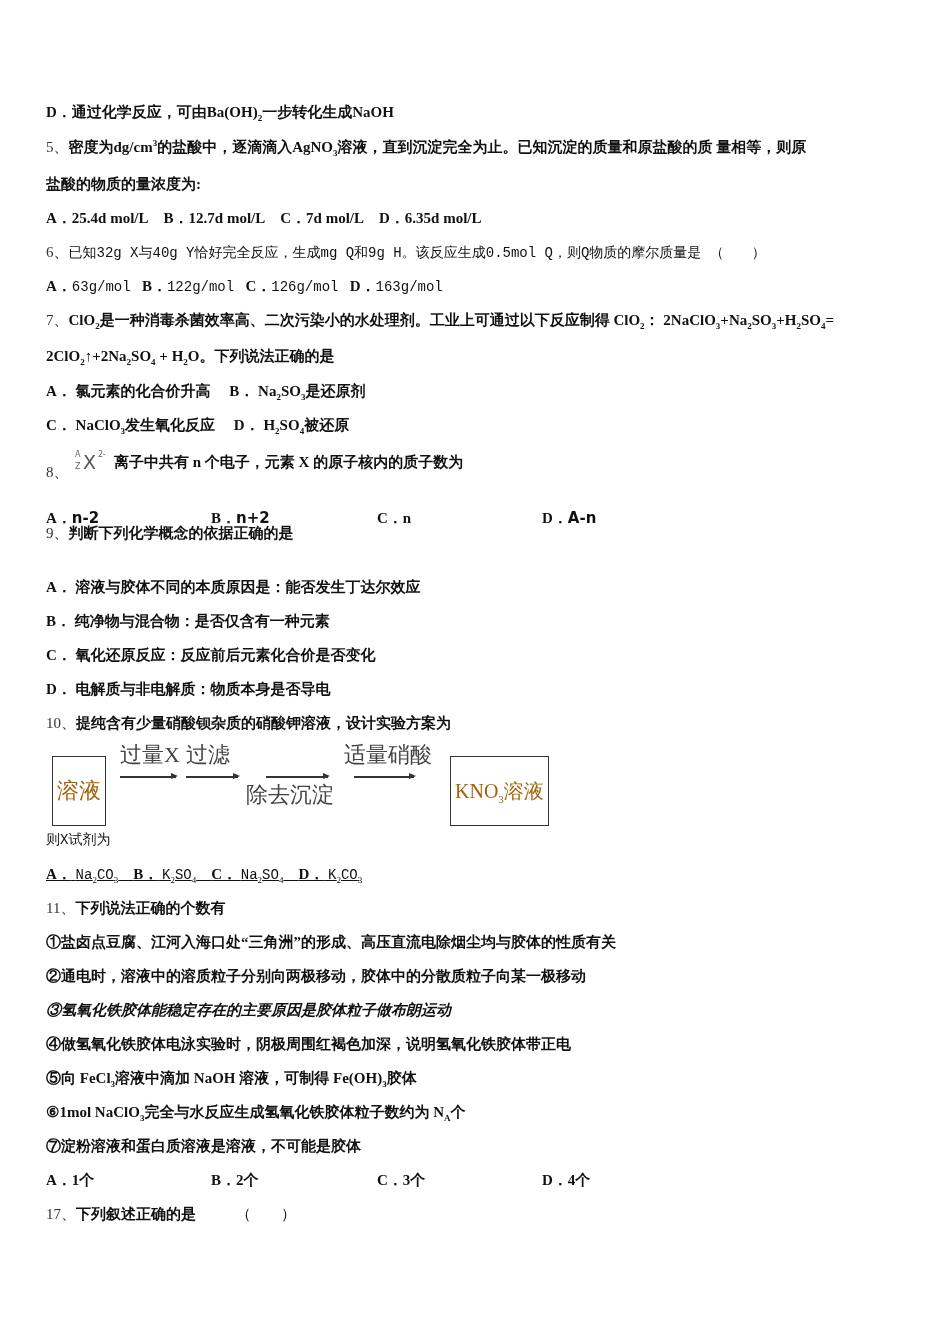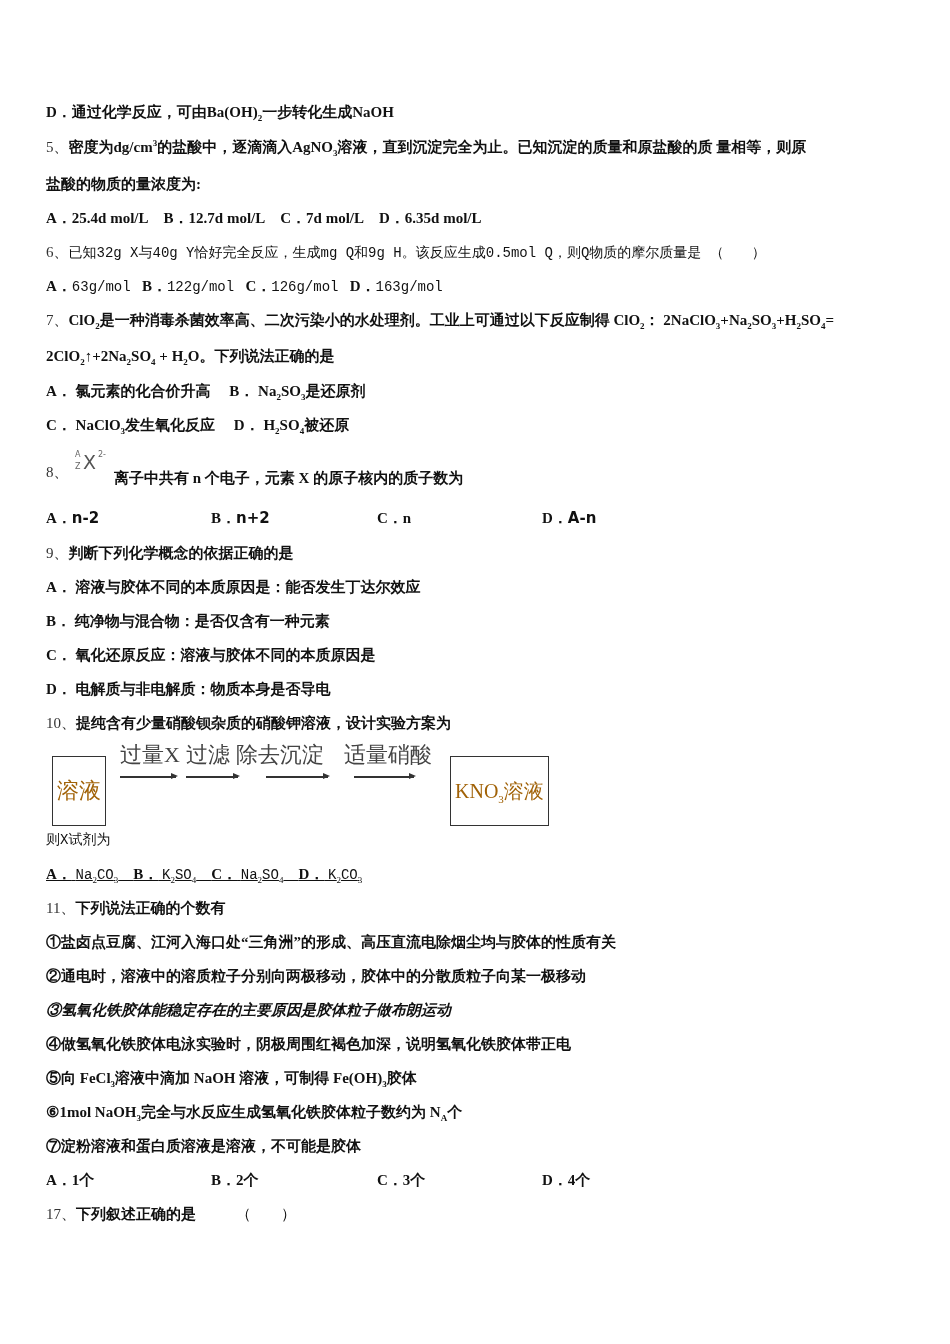--- a/index.html
+++ b/index.html
@@ -71,48 +71,48 @@
 
 <div class="line" style="top:462px;">
   <span class="num">8、</span>
 </div>
 <div class="nuclide">
   <span class="a">A</span>
   <span class="z">Z</span>
   <span class="x">X</span>
   <span class="c">2-</span>
 </div>
-<div class="line b" style="top:468px; left:114px;">
+<div class="line b" style="top:452px; left:114px;">
   <span>离子中共有</span>&nbsp;<span>n</span>&nbsp;<span>个电子，元素</span>&nbsp;<span>X</span>&nbsp;<span>的原子核内的质子数为</span>
 </div>
 <div class="line" style="top:508px; width:860px;">
   <span class="opt b" style="left:0;"><span>A．</span><span class="sans">n-2</span></span>
   <span class="opt b" style="left:165px;"><span>B．</span><span class="sans">n+2</span></span>
   <span class="opt b" style="left:331px;"><span>C．</span><span>n</span></span>
   <span class="opt b" style="left:496px;"><span>D．</span><span class="sans">A-n</span></span>
 </div>
 
-<div class="line" style="top:543px;">
+<div class="line" style="top:523px;">
   <span class="num">9、</span><span class="b">判断下列化学概念的依据正确的是</span>
 </div>
 <div class="line b" style="top:577px;"><span>A．</span>&nbsp;<span>溶液与胶体不同的本质原因是：能否发生丁达尔效应</span></div>
 <div class="line b" style="top:611px;"><span>B．</span>&nbsp;<span>纯净物与混合物：是否仅含有一种元素</span></div>
-<div class="line b" style="top:645px;"><span>C．</span>&nbsp;<span>氧化还原反应：溶液与胶体不同的本质原因是</span></div>
+<div class="line b" style="top:645px;"><span>C．</span>&nbsp;<span>氧化还原反应：反应前后元素化合价是否变化</span></div>
 <div class="line b" style="top:679px;"><span>D．</span>&nbsp;<span>电解质与非电解质：物质本身是否导电</span></div>
 
 <div class="line" style="top:713px;">
   <span class="num">10、</span><span class="b">提纯含有少量硝酸钡杂质的硝酸钾溶液，设计实验方案为</span>
 </div>
 <div class="flow">
   <div class="box" style="left:0; top:14px;">溶液</div>
   <div class="step" style="left:68px;">过量X</div>
   <div class="arrow" style="left:68px; width:56px;"></div>
   <div class="step" style="left:134px;">过滤</div>
   <div class="arrow" style="left:134px; width:52px;"></div>
-  <div class="step" style="left:184px;">除去沉淀</div>
+  <div class="step" style="left:194px;margin-top:40px;">除去沉淀</div>
   <div class="arrow" style="left:214px; width:62px;"></div>
   <div class="step" style="left:292px;">适量硝酸</div>
   <div class="arrow" style="left:302px; width:60px;"></div>
   <div class="box" style="left:398px; top:14px; font-size:20px;"><span>KNO</span><sub style="font-size:11px;">3</sub><span>溶液</span></div>
 </div>
 <div class="line mono" style="top:830px;">则X试剂为</div>
 <div class="line" style="top:864px;text-decoration:underline;">
   <span class="b">A．</span>&nbsp;<span class="mono">Na</span><sub>2</sub><span class="mono">CO</span><sub>3</sub>&nbsp;&nbsp;&nbsp;
   <span class="b">B．</span>&nbsp;<span class="mono">K</span><sub>2</sub><span class="mono">SO</span><sub>4</sub>&nbsp;&nbsp;&nbsp;
   <span class="b">C．</span>&nbsp;<span class="mono">Na</span><sub>2</sub><span class="mono">SO</span><sub>4</sub>&nbsp;&nbsp;&nbsp;
@@ -123,21 +123,21 @@
   <span class="num">11、</span><span class="b">下列说法正确的个数有</span>
 </div>
 <div class="line b" style="top:932px;">①盐卤点豆腐、江河入海口处“三角洲”的形成、高压直流电除烟尘均与胶体的性质有关</div>
 <div class="line b" style="top:966px;">②通电时，溶液中的溶质粒子分别向两极移动，胶体中的分散质粒子向某一极移动</div>
 <div class="line b" style="top:1000px;font-style:italic;">③氢氧化铁胶体能稳定存在的主要原因是胶体粒子做布朗运动</div>
 <div class="line b" style="top:1034px;">④做氢氧化铁胶体电泳实验时，阴极周围红褐色加深，说明氢氧化铁胶体带正电</div>
 <div class="line b" style="top:1068px;">
   <span>⑤向 </span><span>FeCl</span><sub>3</sub><span>溶液中滴加 </span><span>NaOH</span><span> 溶液，可制得 </span><span>Fe(OH)</span><sub>3</sub><span>胶体</span>
 </div>
 <div class="line b" style="top:1102px;">
-  <span>⑥</span><span>1mol NaOH</span><sub>3</sub><span>完全与水反应生成氢氧化铁胶体粒子数约为 </span><span>N</span><sub>A</sub><span>个</span>
+  <span>⑥</span><span>1mol NaClO</span><sub>3</sub><span>完全与水反应生成氢氧化铁胶体粒子数约为 </span><span>N</span><sub>A</sub><span>个</span>
 </div>
 <div class="line b" style="top:1136px;">⑦淀粉溶液和蛋白质溶液是溶液，不可能是胶体</div>
 <div class="line b" style="top:1170px; width:860px;">
   <span class="opt" style="left:0;"><span>A．</span><span>1个</span></span>
   <span class="opt" style="left:165px;"><span>B．</span><span>2个</span></span>
   <span class="opt" style="left:331px;"><span>C．</span><span>3个</span></span>
   <span class="opt" style="left:496px;"><span>D．</span><span>4个</span></span>
 </div>
 
 <div class="line" style="top:1204px;">

